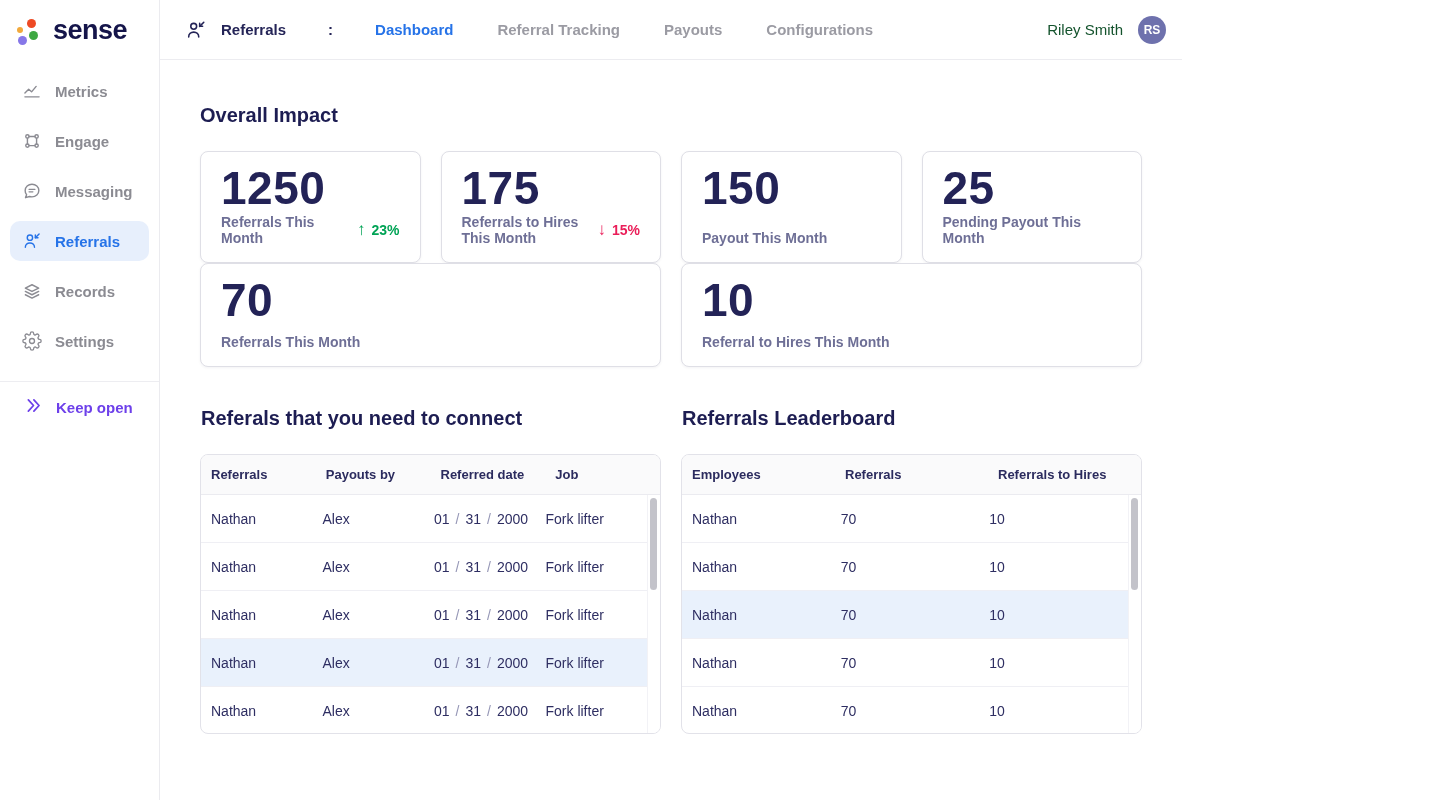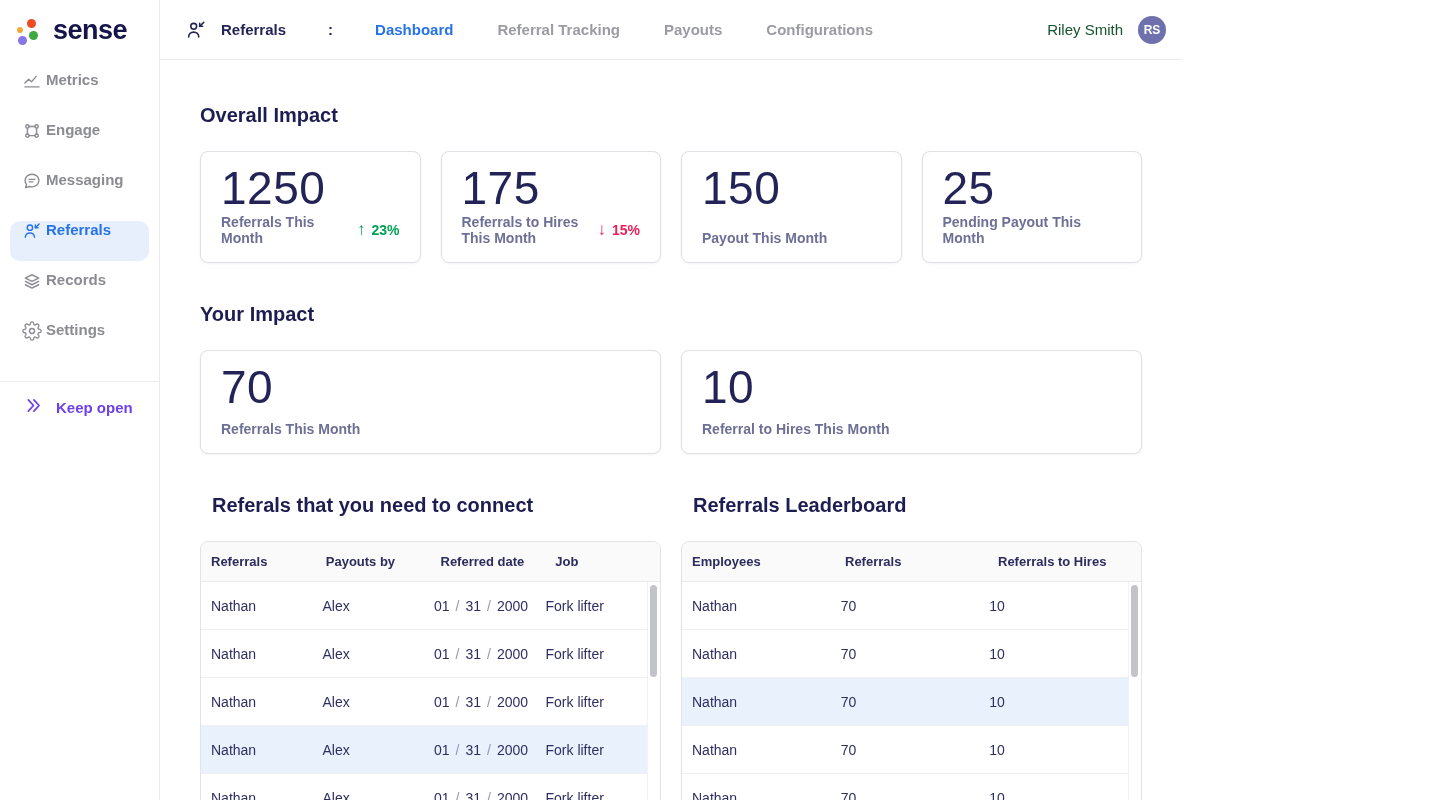--- a/index.html
+++ b/index.html
@@ -12,21 +12,21 @@
     border-right:1px solid #ebebef; display:flex; flex-direction:column; }
   .logo { height:60px; display:flex; align-items:center; padding-left:14px; gap:9px; cursor:pointer; }
   .logo-mark { position:relative; width:30px; height:30px; }
   .dot { position:absolute; border-radius:50%; }
   .dot-yellow { width:6px;  height:6px;  left:3px;  top:12px; background:#f2a93b; }
   .dot-red    { width:9px;  height:9px;  left:13px; top:4px;  background:#ee4a24; }
   .dot-green  { width:9px;  height:9px;  left:15px; top:16px; background:#3ea843; }
   .dot-purple { width:9px;  height:9px;  left:4px;  top:21px; background:#8677e8; }
   .logo-text { font-size:27px; font-weight:700; color:#15154a; letter-spacing:-0.5px; }
   .nav { padding:11px 10px 10px; flex:0 0 auto; }
-  .nav-item { height:40px; display:flex; align-items:flex-start; gap:4px; padding:0 12px;
+  .nav-item { height:40px; display:flex; align-items:center; gap:13px; padding:0 12px;
     border-radius:10px; margin-bottom:10px; color:#8b8b92; font-size:15px; font-weight:600; cursor:pointer; }
   .nav-item.active { background:#e7effc; color:#2673e8; }
   .nav-icon { width:20px; height:20px; display:flex; align-items:center; }
   .nav-icon svg { width:20px; height:20px; }
   .sidebar-divider { height:1px; background:#ededf1; }
   .keep-open { display:flex; align-items:center; gap:13px; color:#6d40ea; font-weight:700;
     font-size:15px; padding:14px 0 14px 24px; cursor:pointer; }
   .keep-open svg { width:19px; height:19px; }
 
   
@@ -50,30 +50,30 @@
   .content { padding:0 40px; flex:1; overflow:hidden; }
   .sec-title { font-size:20px; font-weight:700; color:#1d1d52; margin:40px 0 24px; }
   .sec-title.first { margin-top:44px; }
   .cards { display:grid; gap:20px; }
   .cards-4 { grid-template-columns:repeat(4,1fr); }
   .cards-2 { grid-template-columns:repeat(2,1fr); }
   .card { background:#fff; border:1px solid #dfdfe6; border-radius:8px; padding:12px 20px 16px;
     height:112px; display:flex; flex-direction:column; justify-content:space-between;
     box-shadow:0 1px 3px rgba(20,20,60,.05); }
   .cards-2 .card { height:104px; }
-  .card-value { font-size:46px; line-height:1.08; color:#232357; font-weight:400; letter-spacing:.5px; }
+  .card-value { font-size:46px; line-height:1.08; color:#232357; font-weight:700; letter-spacing:.5px; }
   .card-row { display:flex; justify-content:space-between; align-items:center;gap:19px; }
   .card-label { font-size:14px; color:#6e6f96; font-weight:600; }
   .trend { display:flex; align-items:center; gap:6px; font-size:14px; font-weight:700; }
   .trend.up { color:#00a355; } .trend.down { color:#ea1e59; }
   .trend-arrow { font-size:17px; font-weight:700; }
 
   
   .tables { display:grid; grid-template-columns:1fr 1fr; gap:20px; margin-top:40px; }
-  .tables .sec-title { margin:0 12px 24px; }
+  .tables .sec-title { margin:0 1px 24px; }
   .tbl { border:1px solid #e2e2e9; border-radius:8px; overflow:hidden; background:#fff; height:280px; }
   .tbl-head { display:grid; height:40px; align-items:center; background:#fafafb; border-bottom:1px solid #ebebf0; }
   .tbl-th { font-size:13px; font-weight:700; color:#2b2b5e; padding-left:10px; }
   .tbl-body { position:relative; }
   .tbl-row { display:grid; height:48px; align-items:center; margin-right:13px;
     border-bottom:1px solid #efeff4; cursor:pointer; }
   .tbl-row.hl { background:#e9f1fc; }
   .tbl-td { font-size:14px; color:#2e2e62; padding-left:10px; white-space:nowrap; }
   .date-sep { color:#9596b6; padding:0 6px; }
   .scroll-track { position:absolute; top:0; right:0; width:13px; height:240px;
@@ -224,21 +224,20 @@
             </div>
           </div>
           <div class="card">
             <div class="card-value">25</div>
             <div class="card-row">
               <span class="card-label">Pending Payout This Month</span>
             </div>
           </div>
         </div>
 
-      <h2 class="sec-title">Your Impact</h2>
       <div class="cards cards-2" id="your-cards">
           <div class="card">
             <div class="card-value">70</div>
             <div class="card-row">
               <span class="card-label">Referrals This Month</span>
             </div>
           </div>
           <div class="card">
             <div class="card-value">10</div>
             <div class="card-row">

